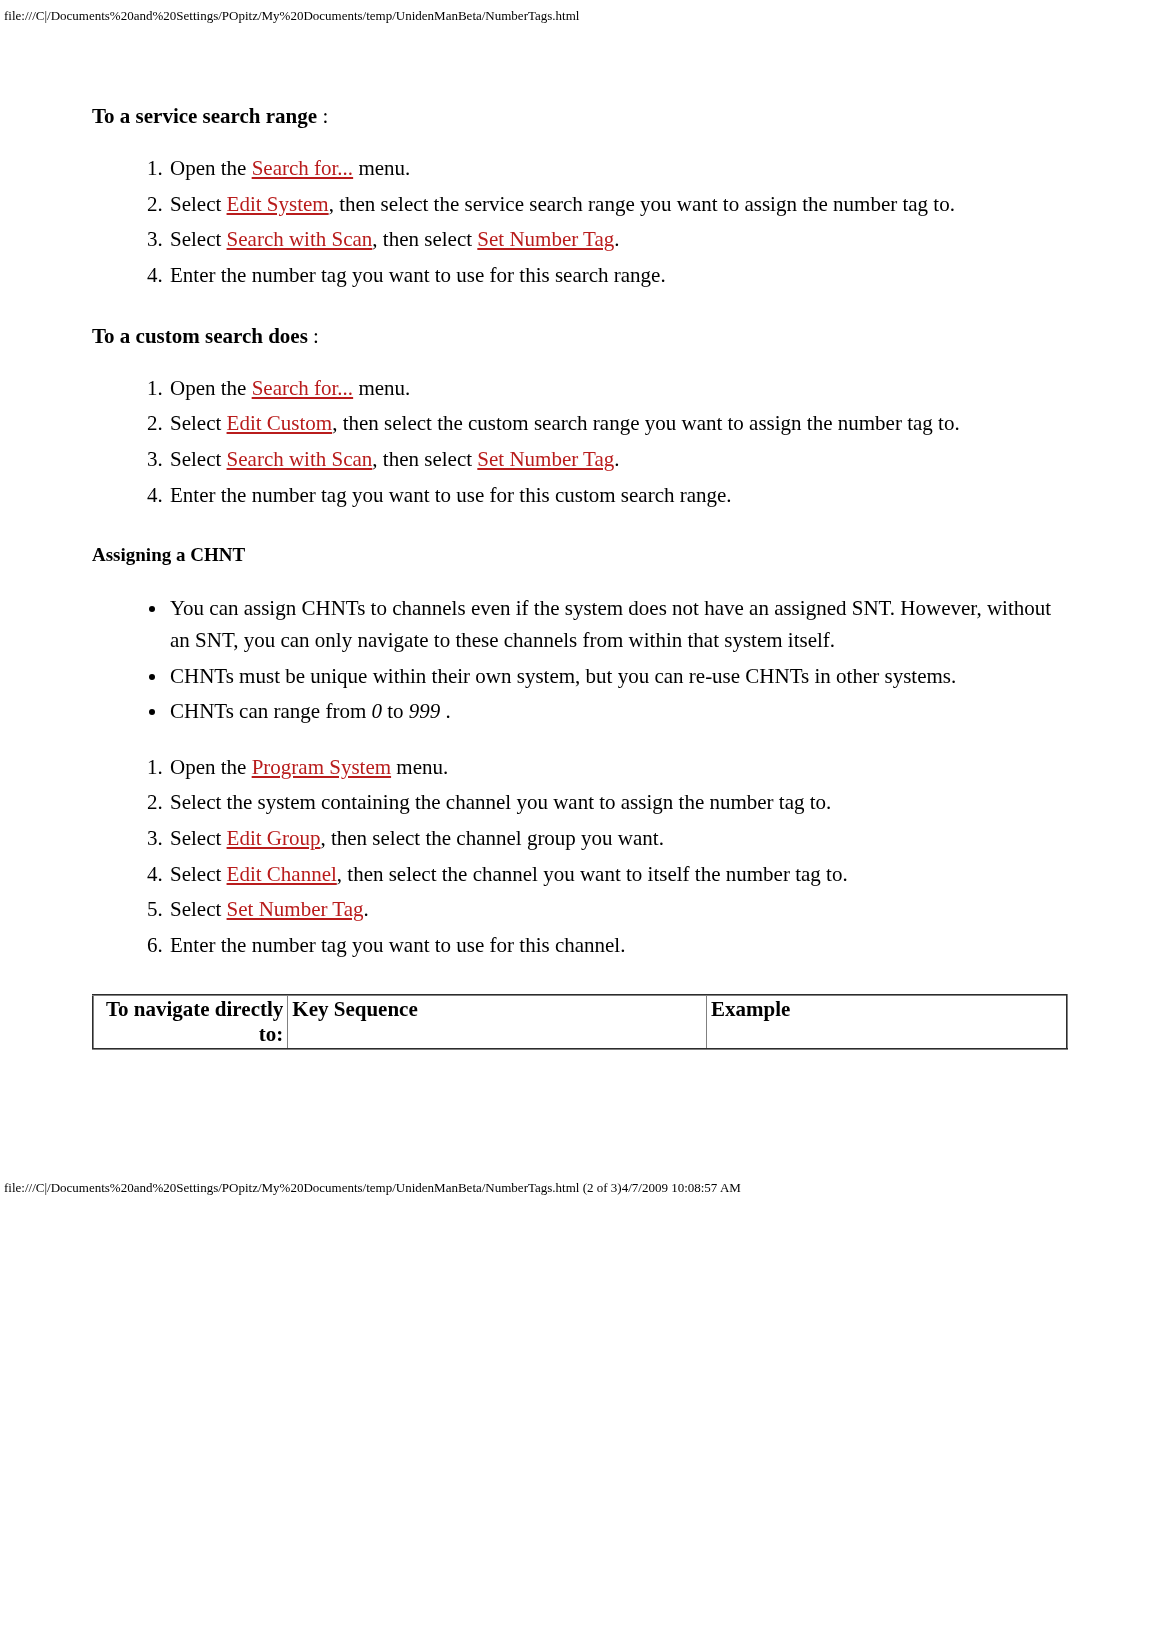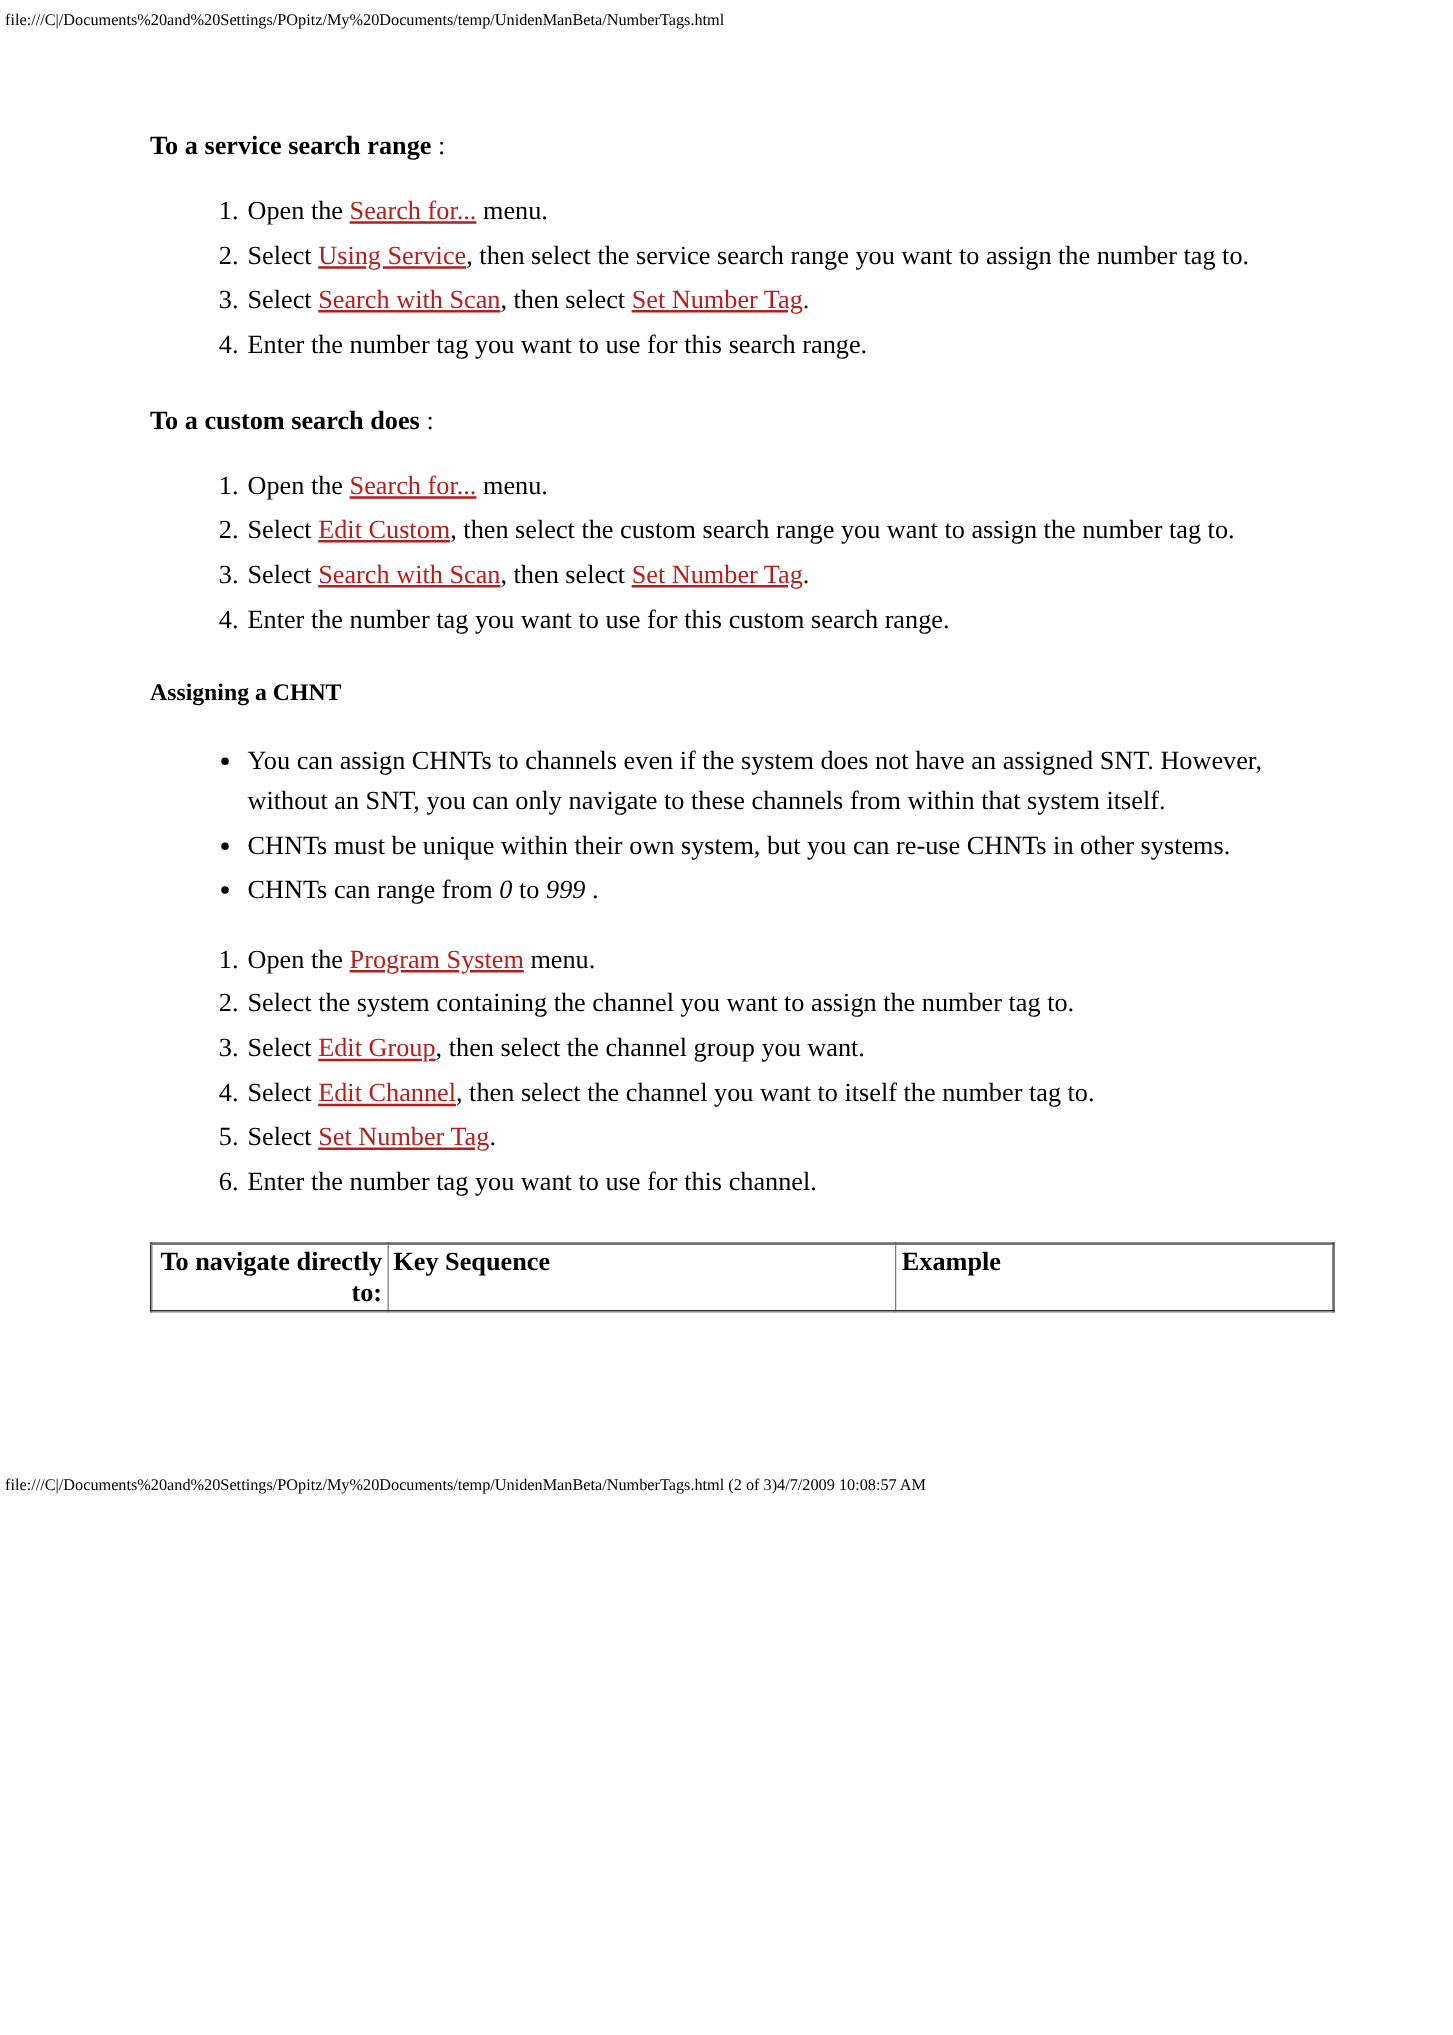--- a/index.html
+++ b/index.html
@@ -17,21 +17,21 @@
   }
   .header-path {
     font-size: 13px;
     padding: 8px 0 0 4px;
   }
   .footer-path {
     font-size: 13px;
     padding: 0 0 10px 4px;
   }
   .content {
-    padding: 80px 94px 130px 120px;
+    padding: 80px 94px 130px 92px;
   }
   p.bold-line {
     margin: 0 0 22px 0;
   }
   p.bold-line b {
     font-weight: bold;
   }
   ol {
     margin: 0 0 30px 0;
     padding-left: 76px;
@@ -91,21 +91,21 @@
 
     <p class="bold-line">
       <b>To a service search range</b><span> :</span>
     </p>
 
     <ol>
       <li>
         <span>Open the </span><a href="#" class="link">Search for...</a><span> menu.</span>
       </li>
       <li>
-        <span>Select </span><a href="#" class="link">Using Service</a><span>, then select the service search range you want to assign the number tag to.</span>
+        <span>Select </span><a href="#" class="link">Edit System</a><span>, then select the service search range you want to assign the number tag to.</span>
       </li>
       <li>
         <span>Select </span><a href="#" class="link">Search with Scan</a><span>, then select </span><a href="#" class="link">Set Number Tag</a><span>.</span>
       </li>
       <li>
         <span>Enter the number tag you want to use for this search range.</span>
       </li>
     </ol>
 
     <p class="bold-line">

